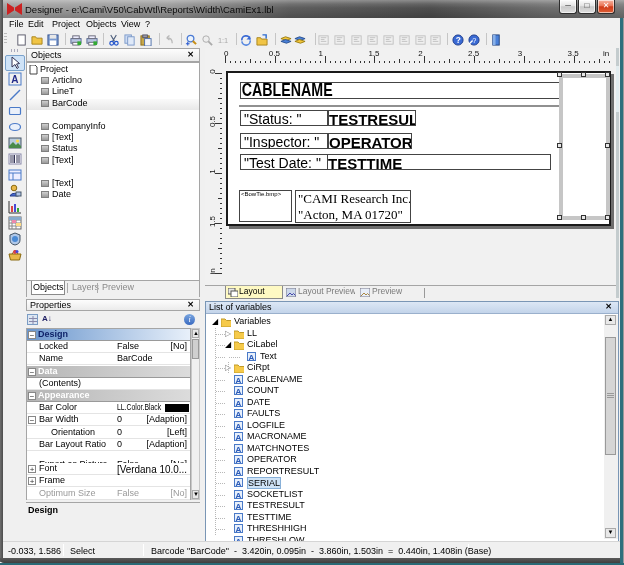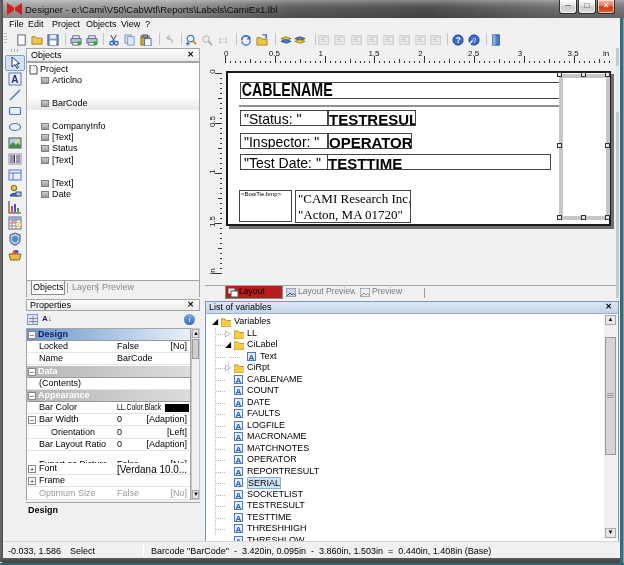--- a/index.html
+++ b/index.html
@@ -60,21 +60,21 @@
 #canvas { left:205px; top:48px; width:412px; height:237px; background:#f1f1f1; }
 #hruler { position:absolute; left:0px; top:0px; width:412px; height:17px; background:#f1f1f1; }
 #vruler { position:absolute; left:0px; top:0px; width:19px; height:237px; background:#f1f1f1; }
 .rnum { position:absolute; font-size:8px; color:#111; }
 .vnum { transform:rotate(-90deg); transform-origin:center; }
 .tick { position:absolute; background:#333; }
 #label { position:absolute; left:21px; top:23px; width:385px; height:155px; background:#fff; border:2px solid #1a1a1a; box-shadow:3px 3px 0 #6e6e6e; }
 .lbox { position:absolute; border:1px solid #444; background:#fff; color:#000; white-space:nowrap; overflow:hidden; }
 #tabrow { position:absolute; left:0; top:237px; width:412px; height:14px; background:#f0f0f0; border-top:1px solid #a5a5a5; }
 .ctab { position:absolute; top:0; height:13px; color:#7a7a7a; font-size:8.5px; padding-left:13px; white-space:nowrap; overflow:hidden; }
-.ctab.act { background:#b91c1c; border:1px solid #8a8a8a; border-top:none; color:#000; }
+.ctab.act { background:#fef9c3; border:1px solid #8a8a8a; border-top:none; color:#000; }
 
 
 #proppanel { left:26px; top:299px; width:174px; height:241px; background:#f0f0f0; }
 #prophead { position:absolute; left:0; top:0; width:174px; height:12px; background:linear-gradient(to bottom,#fdfdfd,#ebebeb); border:1px solid #a5a5a5; }
 #propbar { position:absolute; left:0; top:13px; width:174px; height:16px; background:#f0f0f0; }
 #propgrid { position:absolute; left:0; top:29px; width:165px; height:172px; background:#fff; border:1px solid #a5a5a5; font-size:9px; }
 .prow { position:absolute; left:0; width:163px; height:12px; border-bottom:1px solid #e4e4e4; background:#fff; }
 .prow .nm { position:absolute; left:12px; top:0px; color:#000; }
 .prow .vl { position:absolute; left:90px; top:0px; color:#000; }
 .prow .rv { position:absolute; right:3px; top:0px; color:#000; }
@@ -97,21 +97,21 @@
 #statusbar { left:3px; top:541px; width:618px; height:17px; background:#f0f0f0; border-top:1px solid #d5d5d5; color:#000; font-size:9px; }
 #statusbar span { position:absolute; top:4px; }
 
 svg { display:block; }
 </style>
 </head>
 <body>
 <div class="abs" id="titlebar">
     <div class="abs shade"></div>
   </div>
-<div class="abs" id="titletext">Designer - e:\Cami\V50\CabWtl\Reports\Labels\CamiEx1.lbl</div>
+<div class="abs" id="titletext">Designer - e:\Cami\V50\CabWtl\Reports\Width\CamiEx1.lbl</div>
 <svg class="abs" style="left:7px;top:3px" width="15" height="12" viewBox="0 0 15 12">
  <path d="M0 0 L7 4.5 L7 7.5 L0 12 Z" fill="#cc2222"></path>
  <path d="M15 0 L8 4.5 L8 7.5 L15 12 Z" fill="#cc2222"></path>
 </svg>
 <div class="abs" id="winbtns">
  <div class="wbtn" style="left:0">─</div>
  <div class="wbtn" style="left:19px">□</div>
  <div class="wbtn" id="btnclose" style="left:38px">✕</div>
 </div>
 <div class="abs" id="menubar">
@@ -318,20 +318,24 @@
   <div id="objtree">
       <div class="trow" style="top:2px">
         <svg style="position:absolute;left:2px;top:0" width="9" height="10">
           <path d="M1 0 h5 l2 2 v7 h-7 z" fill="#fff" stroke="#444"></path>
         </svg>
         <span style="position:absolute;left:13px;top:-1px">Project</span>
       </div>
       <div class="trow" style="top:13px;">
         <span class="ic"></span>
         <span class="tx">Articlno</span>
+      </div>
+      <div class="trow" style="top:24.4px;">
+        <span class="ic"></span>
+        <span class="tx">LineT</span>
       </div>
       <div class="trow" style="top:35.8px;background:linear-gradient(to bottom,#fafafa,#e8e8e8);">
         <span class="ic"></span>
         <span class="tx">BarCode</span>
       </div>
       <div class="trow" style="top:58.6px;padding-left:21px;">
         <span class="ic"></span>
         <span class="tx">CompanyInfo</span>
       </div>
       <div class="trow" style="top:70px;">

